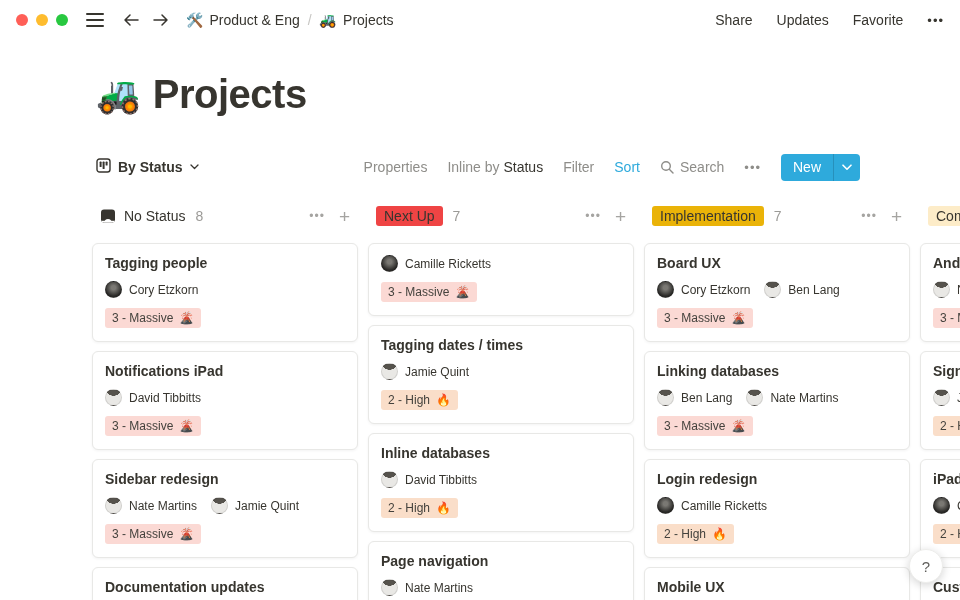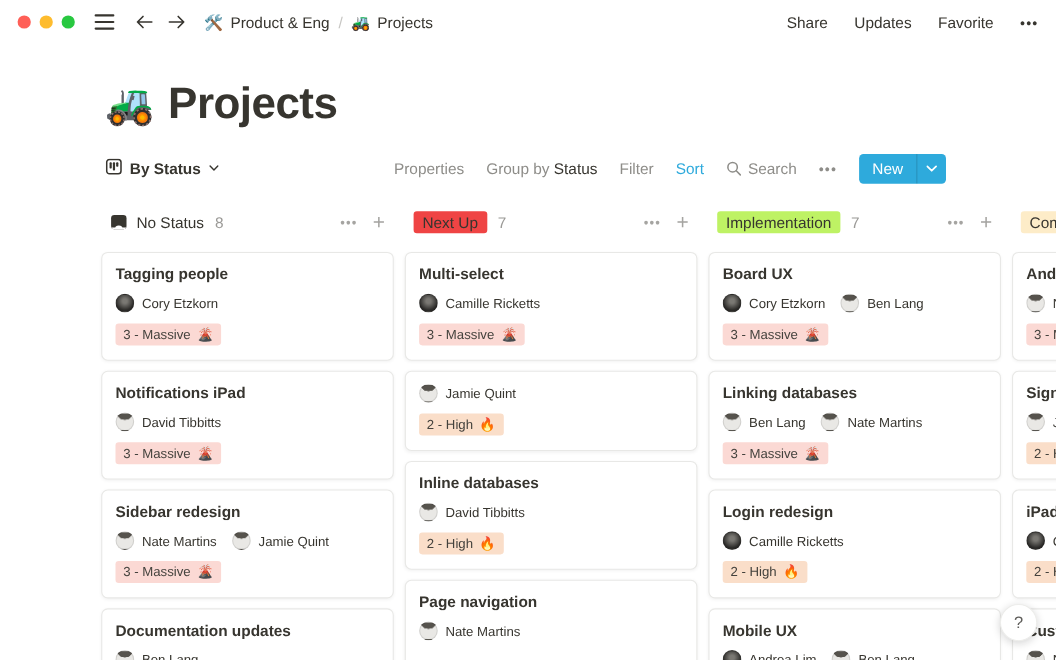--- a/index.html
+++ b/index.html
@@ -21,21 +21,21 @@
   .topbar-right .tb-item { cursor:pointer;text-align:right; }
   .tb-more { letter-spacing:1px; font-size:13px; cursor:pointer; }
 
   
   .page-head { padding:32px 96px 0; }
   .page-title-row { display:flex; align-items:center; gap:12px; }
   .page-emoji { font-size:36px; line-height:1; }
   .page-title { font-size:40px; font-weight:700; letter-spacing:-0.5px; }
 
   
-  .toolbar { display:flex; align-items:center; margin-top:22px; padding:0 100px 0 96px; height:28px; font-size:14px; }
+  .toolbar { display:flex; align-items:center; margin-top:36px; padding:0 100px 0 96px; height:28px; font-size:14px; }
   .view-switch { display:flex; align-items:center; gap:7px; font-weight:600; cursor:pointer; }
   .toolbar-right { margin-left:auto; display:flex; align-items:center; gap:20px; }
   .t-gray { color:#8E8D89; cursor:pointer; }
   .t-group { color:#8E8D89; cursor:pointer; }
   .t-group b { color:#37352F; font-weight:400; }
   .t-sort { cursor:pointer; }
   .t-search { display:flex; align-items:center; gap:6px; color:#8E8D89; cursor:pointer; }
   .t-more { color:#8E8D89; letter-spacing:1px; font-size:13px; cursor:pointer; }
   .new-btn { display:inline-flex; align-items:stretch; border-radius:4px; overflow:hidden; color:#fff; cursor:pointer; height:27px; }
   .new-main { padding:4px 12px; font-weight:500; display:flex; align-items:center; }
@@ -133,21 +133,21 @@
           <rect x="9.6" y="3.6" width="2" height="4" rx="0.7" fill="#37352F"></rect>
         </svg>
     </span>
     <span>By Status</span>
     <svg width="9" height="6" viewBox="0 0 9 6" fill="none">
         <path d="M1 1l3.5 3.5L8 1" stroke="#37352F" stroke-width="1.3" stroke-linecap="round" stroke-linejoin="round"></path>
       </svg>
   </div>
   <div class="toolbar-right">
     <span class="t-gray">Properties</span>
-    <span class="t-group"><span>Group by</span> <b>Status</b></span>
+    <span class="t-group"><span>Inline by</span> <b>Status</b></span>
     <span class="t-gray">Filter</span>
     <span class="t-sort accent-text" style="color: rgb(46, 170, 220);">Sort</span>
     <span class="t-search">
       <svg width="14" height="14" viewBox="0 0 14 14" fill="none">
           <circle cx="6" cy="6" r="4.3" stroke="#8E8D89" stroke-width="1.4"></circle>
           <path d="M9.3 9.3L13 13" stroke="#8E8D89" stroke-width="1.4" stroke-linecap="round"></path>
         </svg>
       <span>Search</span>
     </span>
     <span class="t-more">•••</span>
@@ -261,36 +261,36 @@
       <span class="col-title-wrap">
           <span class="col-tag" style="background: #ef4444;">Next Up</span>
         </span>
       <span class="col-count">7</span>
       <span class="col-spacer"></span>
       <span class="col-more">•••</span>
       <span class="col-add">+</span>
     </div>
     <div class="cards">
   <div class="card">
-    <div class="card-title">Multi-select</div>
     <div class="card-people">
   <span class="person">
     <span class="avatar dark"></span>
     <span class="person-name">Camille Ricketts</span>
   </span>
 </div>
     <div class="card-pill-row">
       <span class="pill" style="background: rgb(251, 217, 212);">
         <span class="pill-label">3 - Massive</span>
               <span class="pill-emoji" style="margin-left: 1px;">🌋</span>
       </span>
     </div>
   </div>
 
   <div class="card">
+    <div class="card-title">Tagging dates / times</div>
     <div class="card-people">
   <span class="person">
     <span class="avatar light"></span>
     <span class="person-name">Jamie Quint</span>
   </span>
 </div>
     <div class="card-pill-row">
       <span class="pill" style="background: rgb(250, 222, 201);">
         <span class="pill-label">2 - High</span>
               <span class="pill-emoji" style="margin-left: 1px;">🔥</span>
@@ -323,21 +323,21 @@
   </span>
 </div>
 
   </div>
 </div>
   </div>
 
   <div class="column">
     <div class="col-header">
       <span class="col-title-wrap">
-          <span class="col-tag" style="background: #bef264;">Implementation</span>
+          <span class="col-tag" style="background: #eab308;">Implementation</span>
         </span>
       <span class="col-count">7</span>
       <span class="col-spacer"></span>
       <span class="col-more">•••</span>
       <span class="col-add">+</span>
     </div>
     <div class="cards">
   <div class="card">
     <div class="card-title">Board UX</div>
     <div class="card-people">

